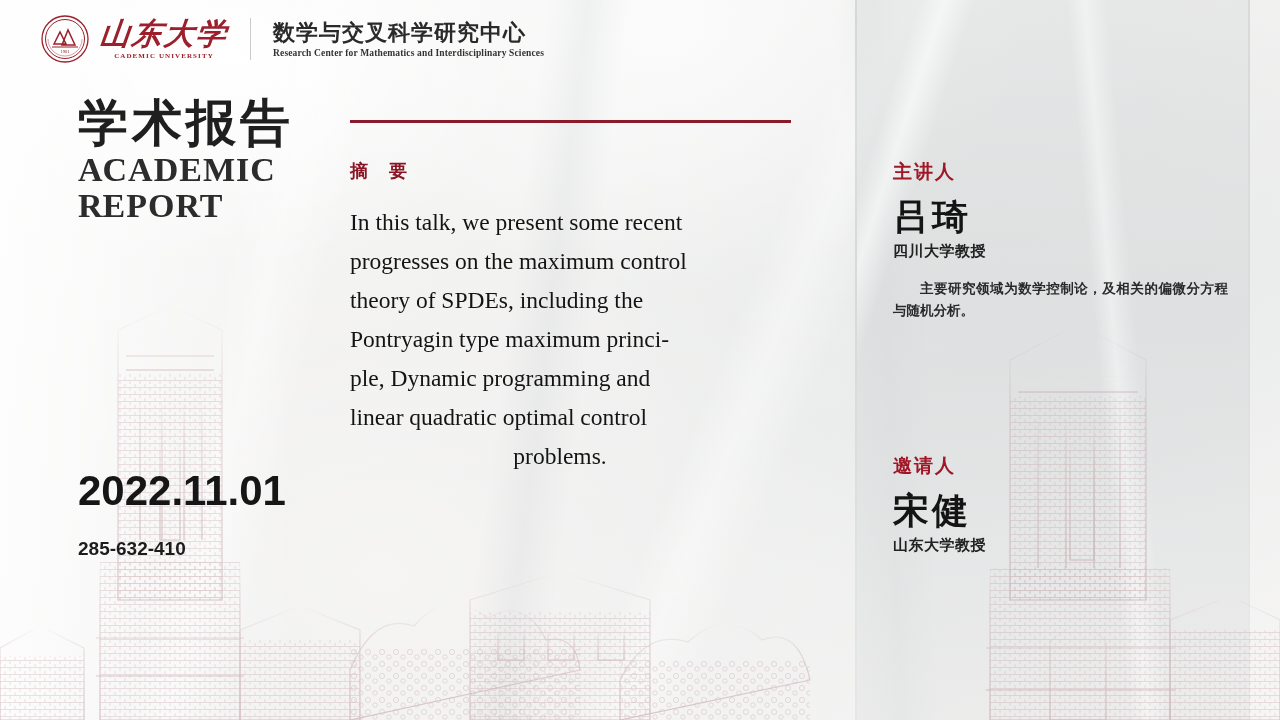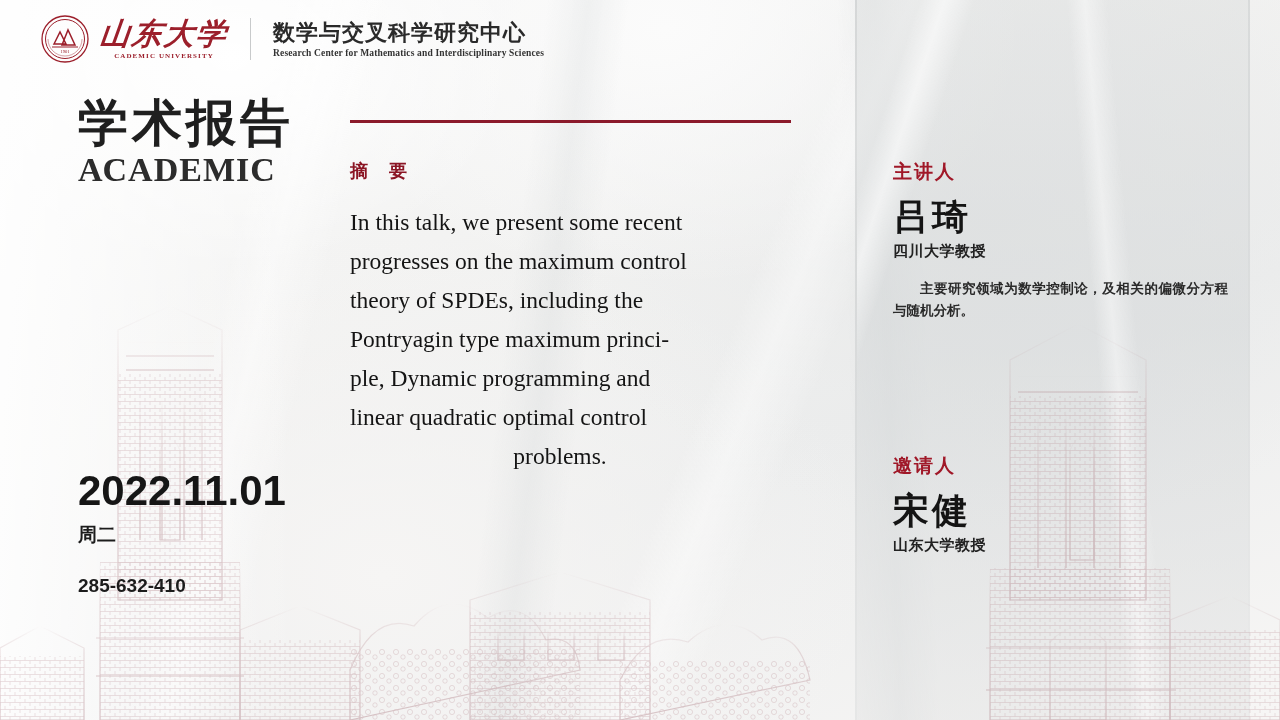--- a/index.html
+++ b/index.html
@@ -287,27 +287,27 @@
     <div class="hdr-text">
       <div class="hdr-cn">数学与交叉科学研究中心</div>
       <div class="hdr-en">Research Center for Mathematics and Interdisciplinary Sciences</div>
     </div>
   </div>
 
   <div class="left-col">
     <div class="title-cn">学术报告</div>
     <div class="title-en">
       <div><span class="cap-first">A</span><span class="cap-rest">CADEMIC</span></div>
+      <div><span class="cap-first">R</span><span class="cap-rest">EPORT</span></div>
     </div>
   </div>
 
   <div class="date-block">
     <div class="date-main">2022.11.01</div>
     <div class="date-sub">
-      <div>周二</div>
     </div>
     <div class="meet-block">
       <div>285-632-410</div>
     </div>
   </div>
 
   <div class="center-col">
     <div class="title-rule"></div>
     <div class="abs-head">摘 要</div>
     <div class="abs-body">

